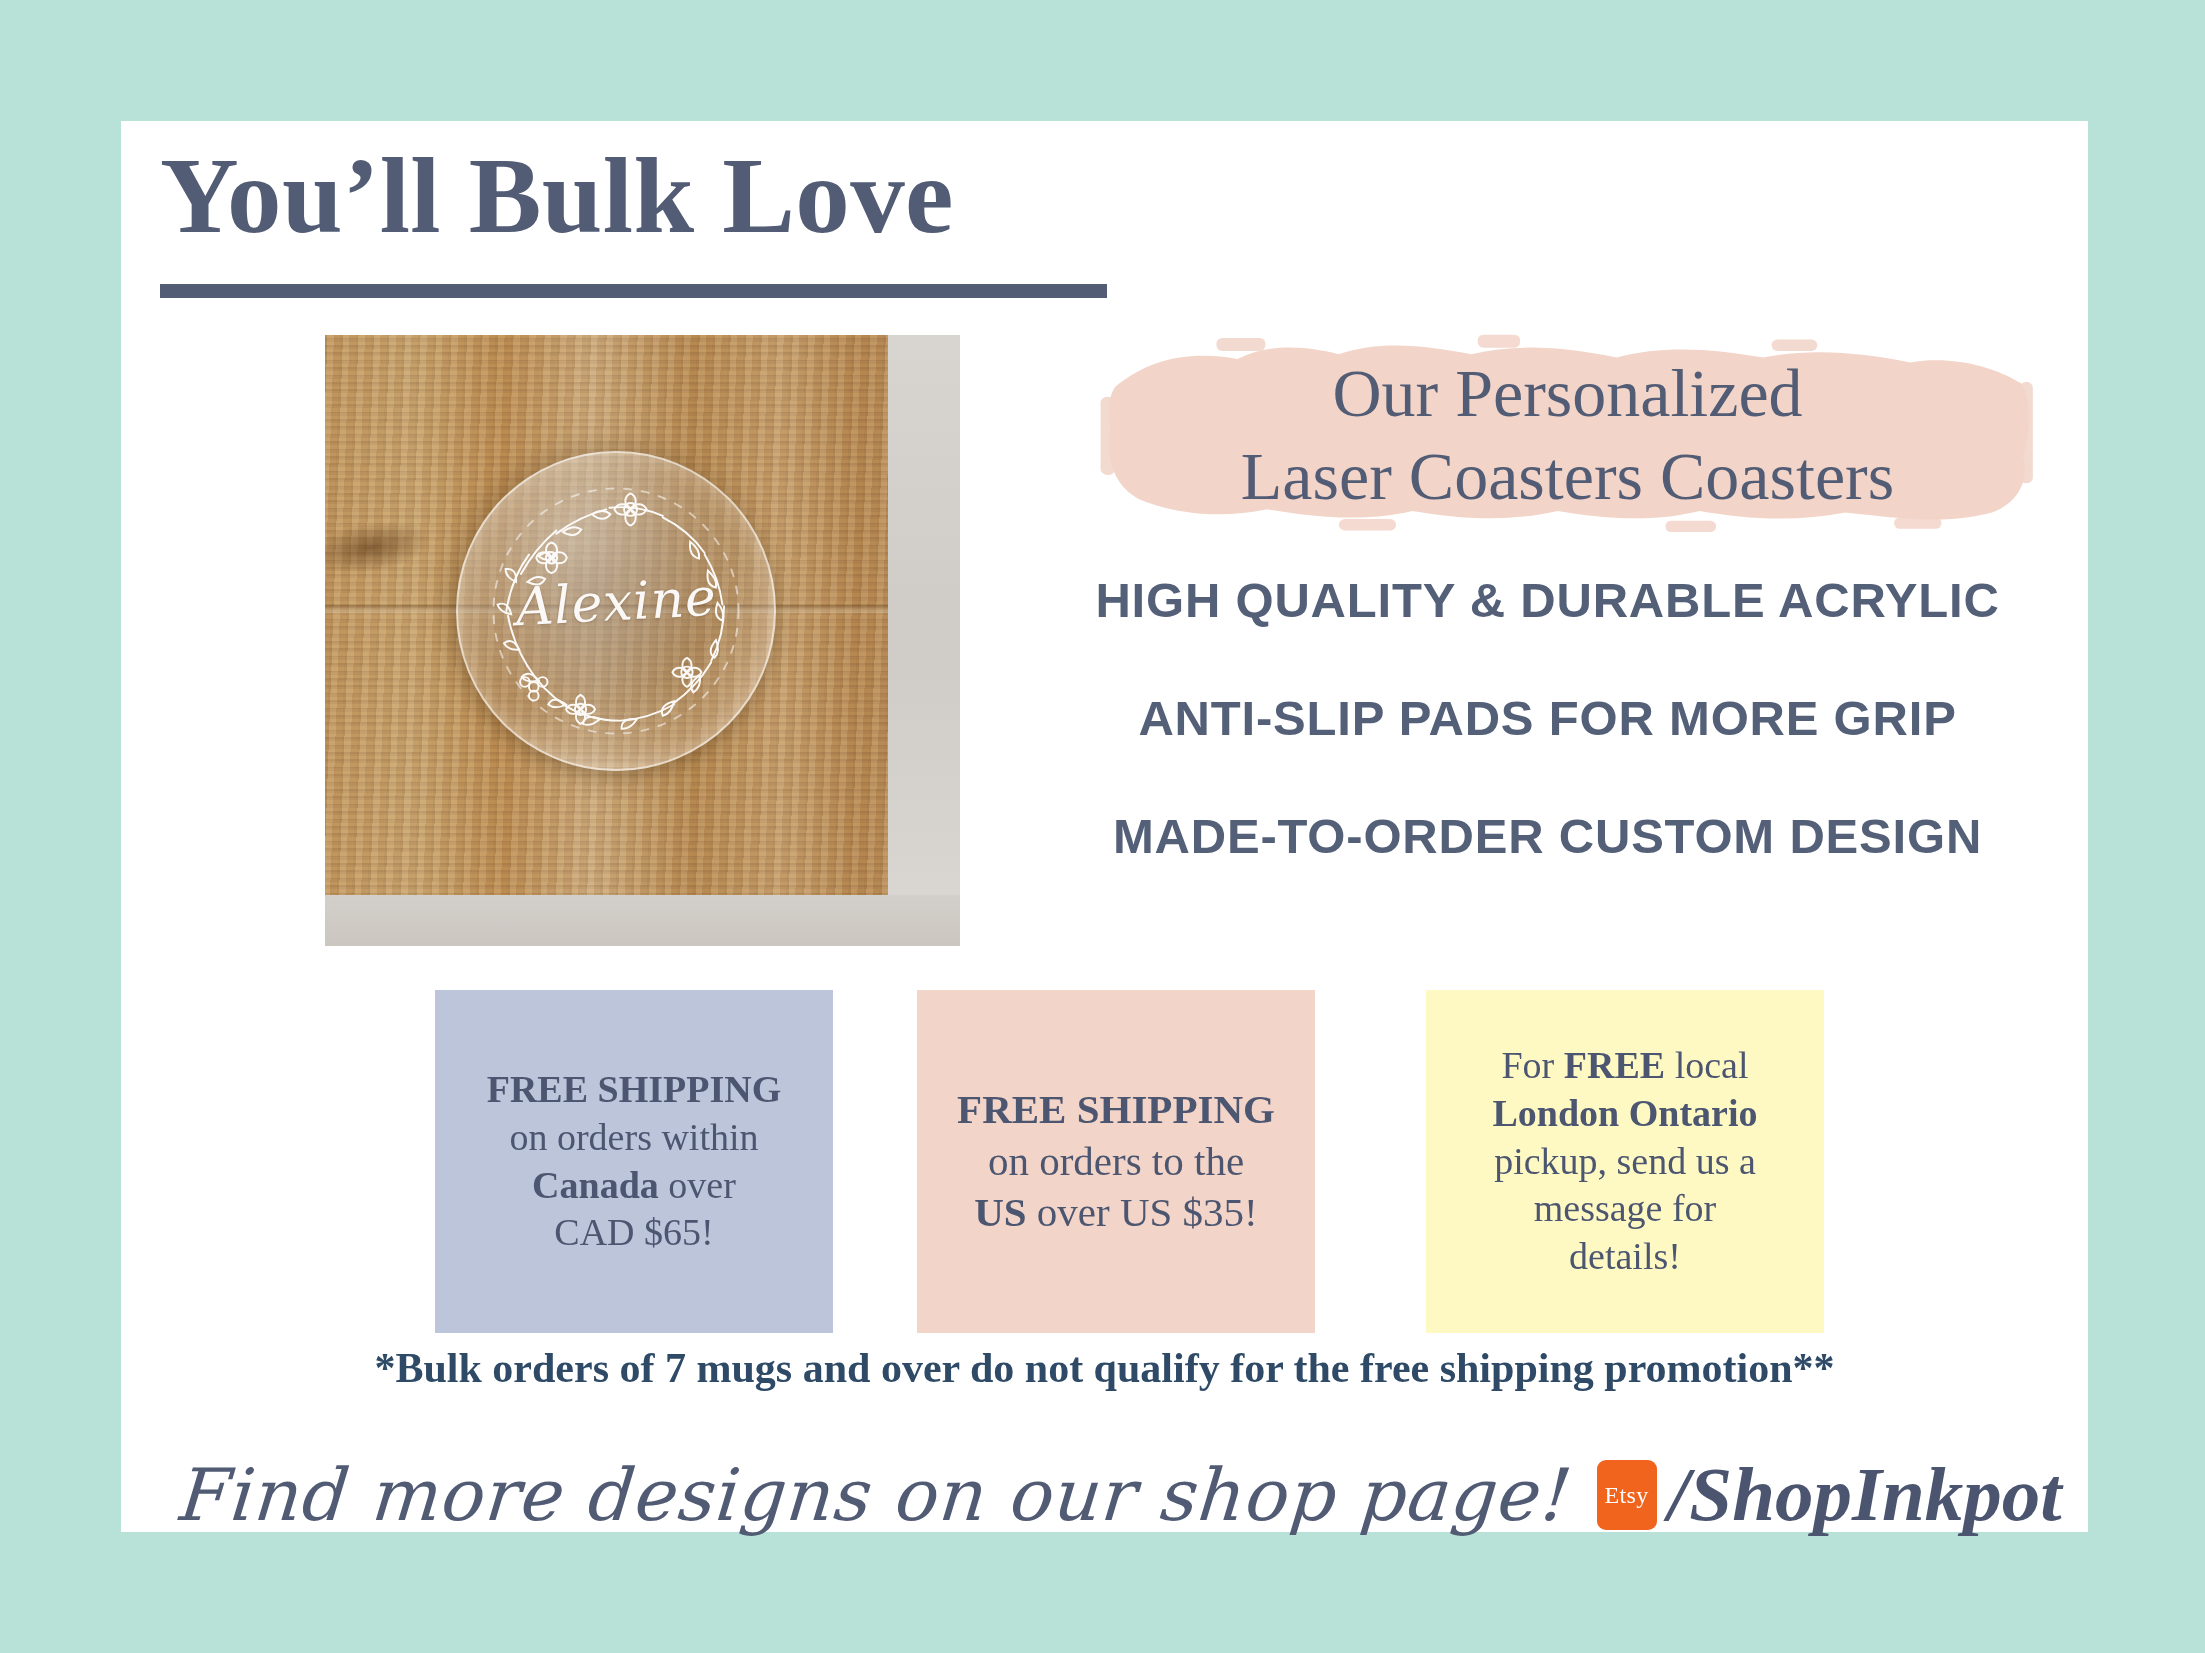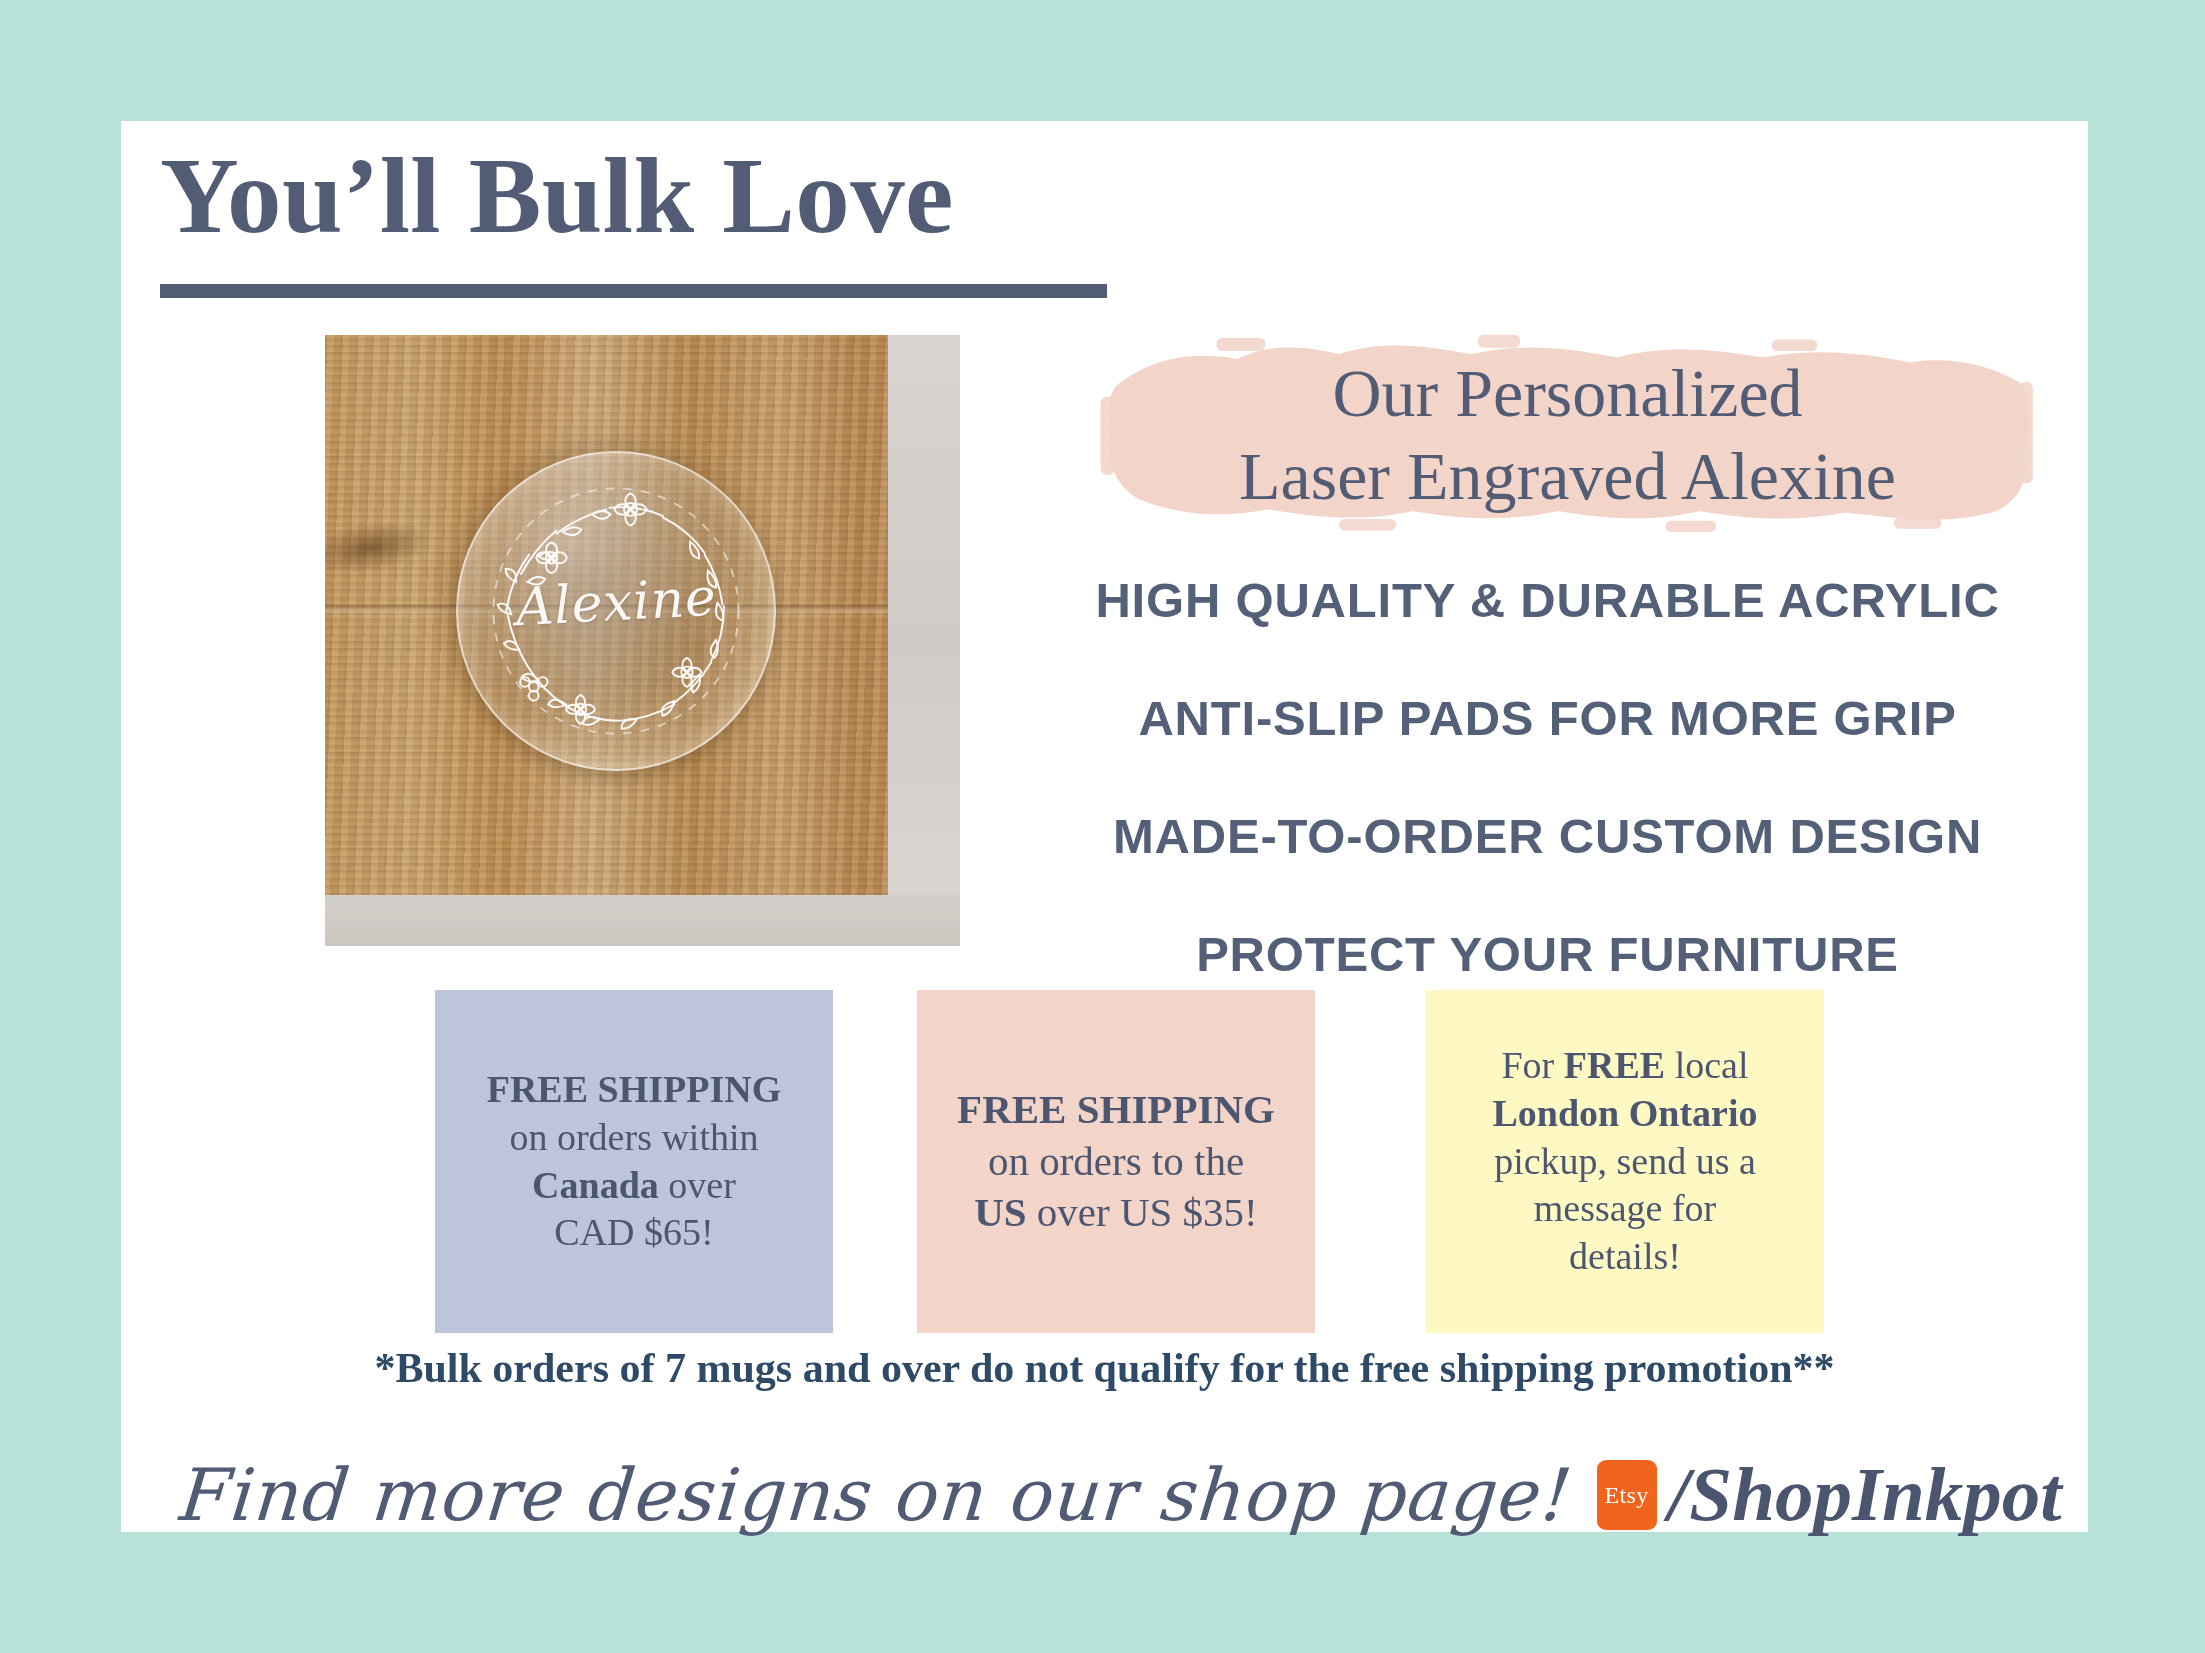--- a/index.html
+++ b/index.html
@@ -349,29 +349,28 @@
       <rect x="150" y="6" width="60" height="16" rx="7"></rect>
       <rect x="470" y="2" width="52" height="16" rx="7"></rect>
       <rect x="830" y="8" width="56" height="14" rx="7"></rect>
       <rect x="300" y="228" width="70" height="14" rx="7"></rect>
       <rect x="700" y="230" width="62" height="14" rx="7"></rect>
       <rect x="980" y="226" width="58" height="14" rx="7"></rect>
     </g>
   </svg>
   <div class="banner-text">
     <span>Our Personalized</span>
-    <span>Laser Engraved Alexine</span>
+    <span>Laser Coasters Coasters</span>
   </div>
 </div>
 
 <div class="features">
   <div class="feature">HIGH QUALITY &amp; DURABLE ACRYLIC</div>
   <div class="feature">ANTI-SLIP PADS FOR MORE GRIP</div>
   <div class="feature">MADE-TO-ORDER CUSTOM DESIGN</div>
-  <div class="feature">PROTECT YOUR FURNITURE</div>
 </div>
 
 <div class="promo-row">
   <div class="promo promo-1">
     <div class="promo-inner">
         <div><b>FREE SHIPPING</b></div>
         <div><span>on orders within</span></div>
         <div><b>Canada</b> over</div>
         <div><span>CAD $65!</span></div>
       </div>

